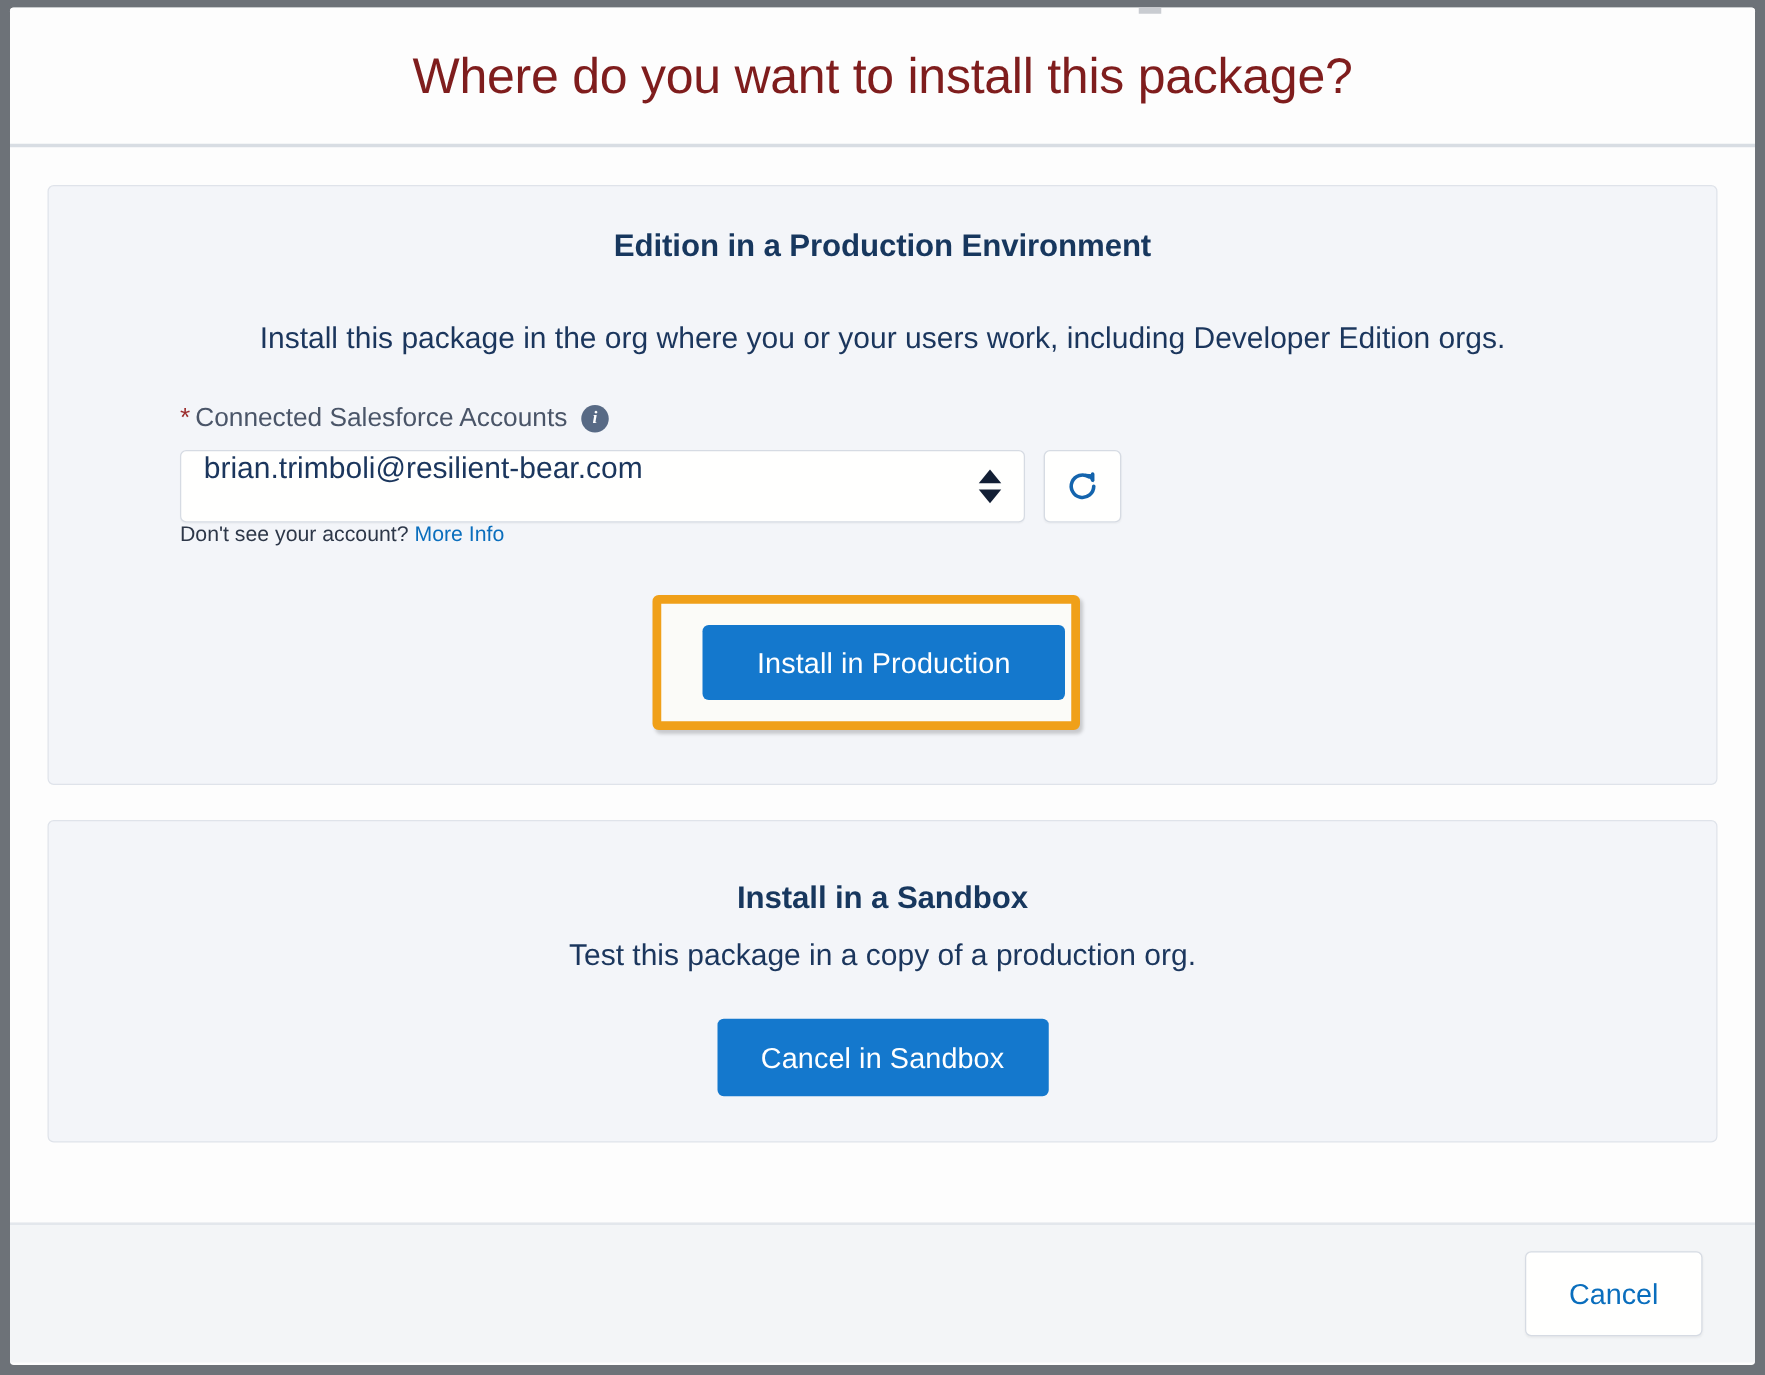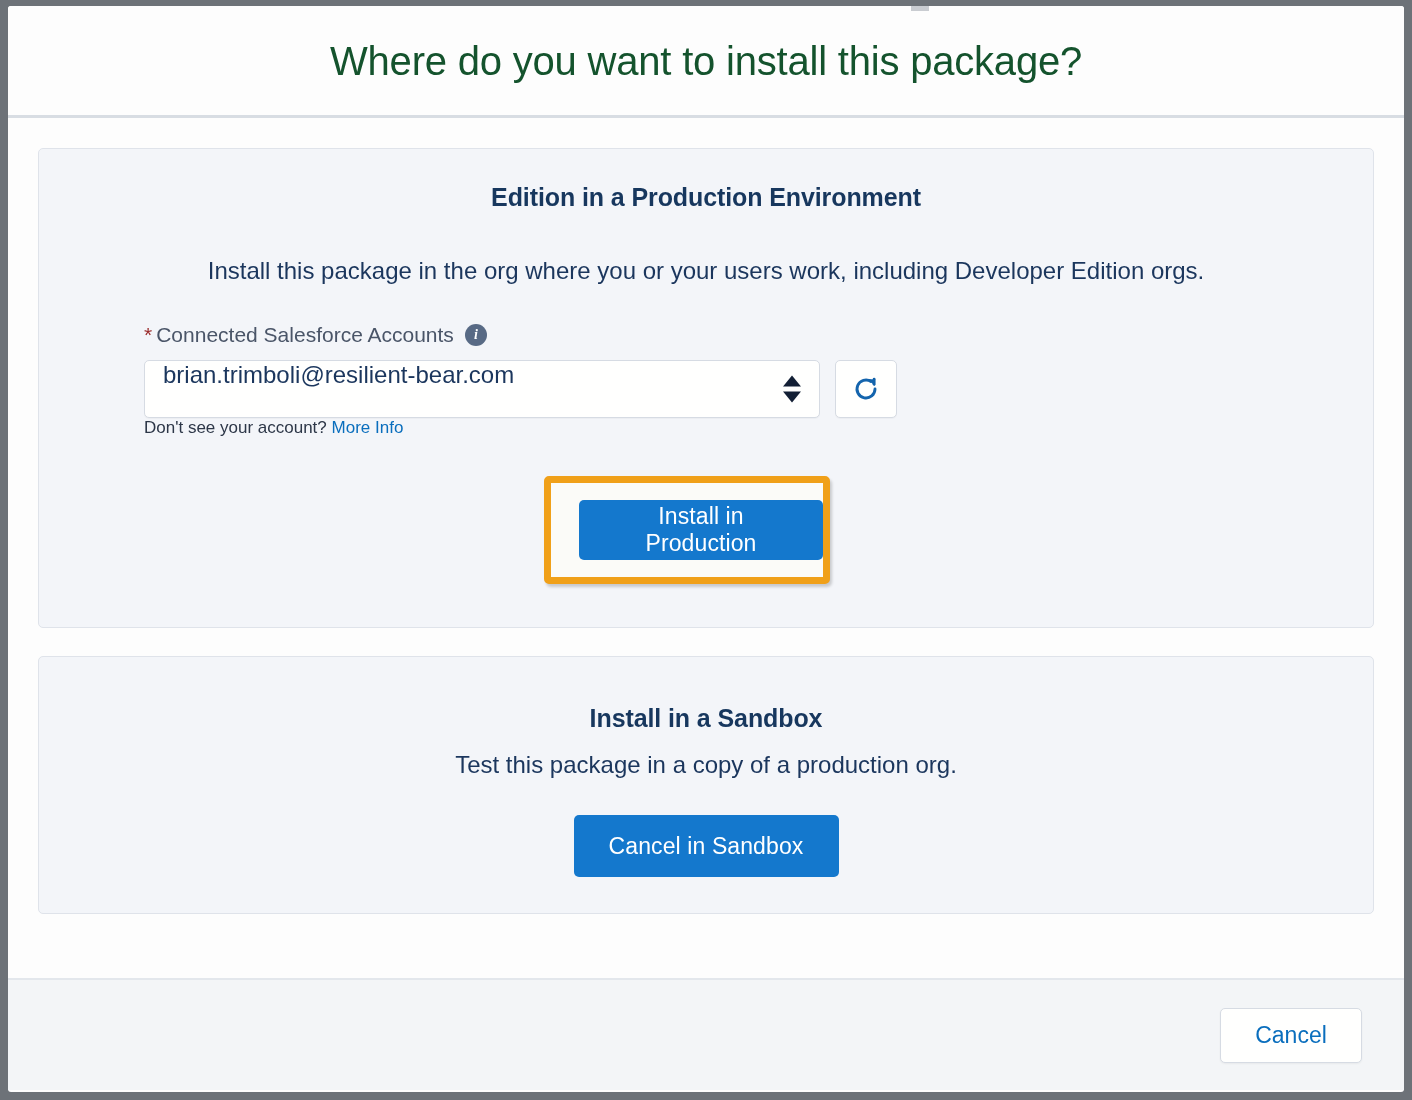--- a/index.html
+++ b/index.html
@@ -45,21 +45,21 @@
     height: 112px;
     background: #fdfdfd;
     display: flex;
     align-items: center;
     justify-content: center;
     border-bottom: 3px solid #d8dde3;
   }
   .modal-title {
     font-size: 40px;
     font-weight: 400;
-    color: #14532d;
+    color: #7f1d1d;
     letter-spacing: -0.2px;
     line-height: 1.1;
   }
 
   
   .modal-body {
     position: relative;
     height: 860px;
     background: #fdfdfd;
     padding: 30px 30px 0 30px;
@@ -222,23 +222,23 @@
     font-family: "Liberation Sans", sans-serif;
     padding: 0 28px;
     height: 56px;
     cursor: pointer;
     letter-spacing: 0.1px;
   }
 
   
   .highlight-wrap {
     position: absolute;
-    left: 505px;
+    left: 483px;
     top: 327px;
-    width: 286px;
+    width: 342px;
     height: 108px;
     border: 7px solid #f0a019;
     border-radius: 5px;
     background: #fbfbf8;
     display: flex;
     align-items: center;
     justify-content: center;
     box-shadow: 2px 3px 3px rgba(0,0,0,0.18);
     padding-left: 28px;
   }
@@ -271,21 +271,21 @@
     padding-right: 42px;
   }
   .btn-neutral {
     background: #fffffe;
     color: #0a6ebd;
     border: 1px solid #d6dbe3;
     border-radius: 5px;
     font-size: 23px;
     font-family: "Liberation Sans", sans-serif;
     width: 142px;
-    height: 55px;
+    height: 68px;
     cursor: pointer;
     box-shadow: 0 1px 2px rgba(0,0,0,0.05);
   }
 </style>
 </head>
 <body>
 
 <div class="window-frame">
   <div class="window-inner">
 

